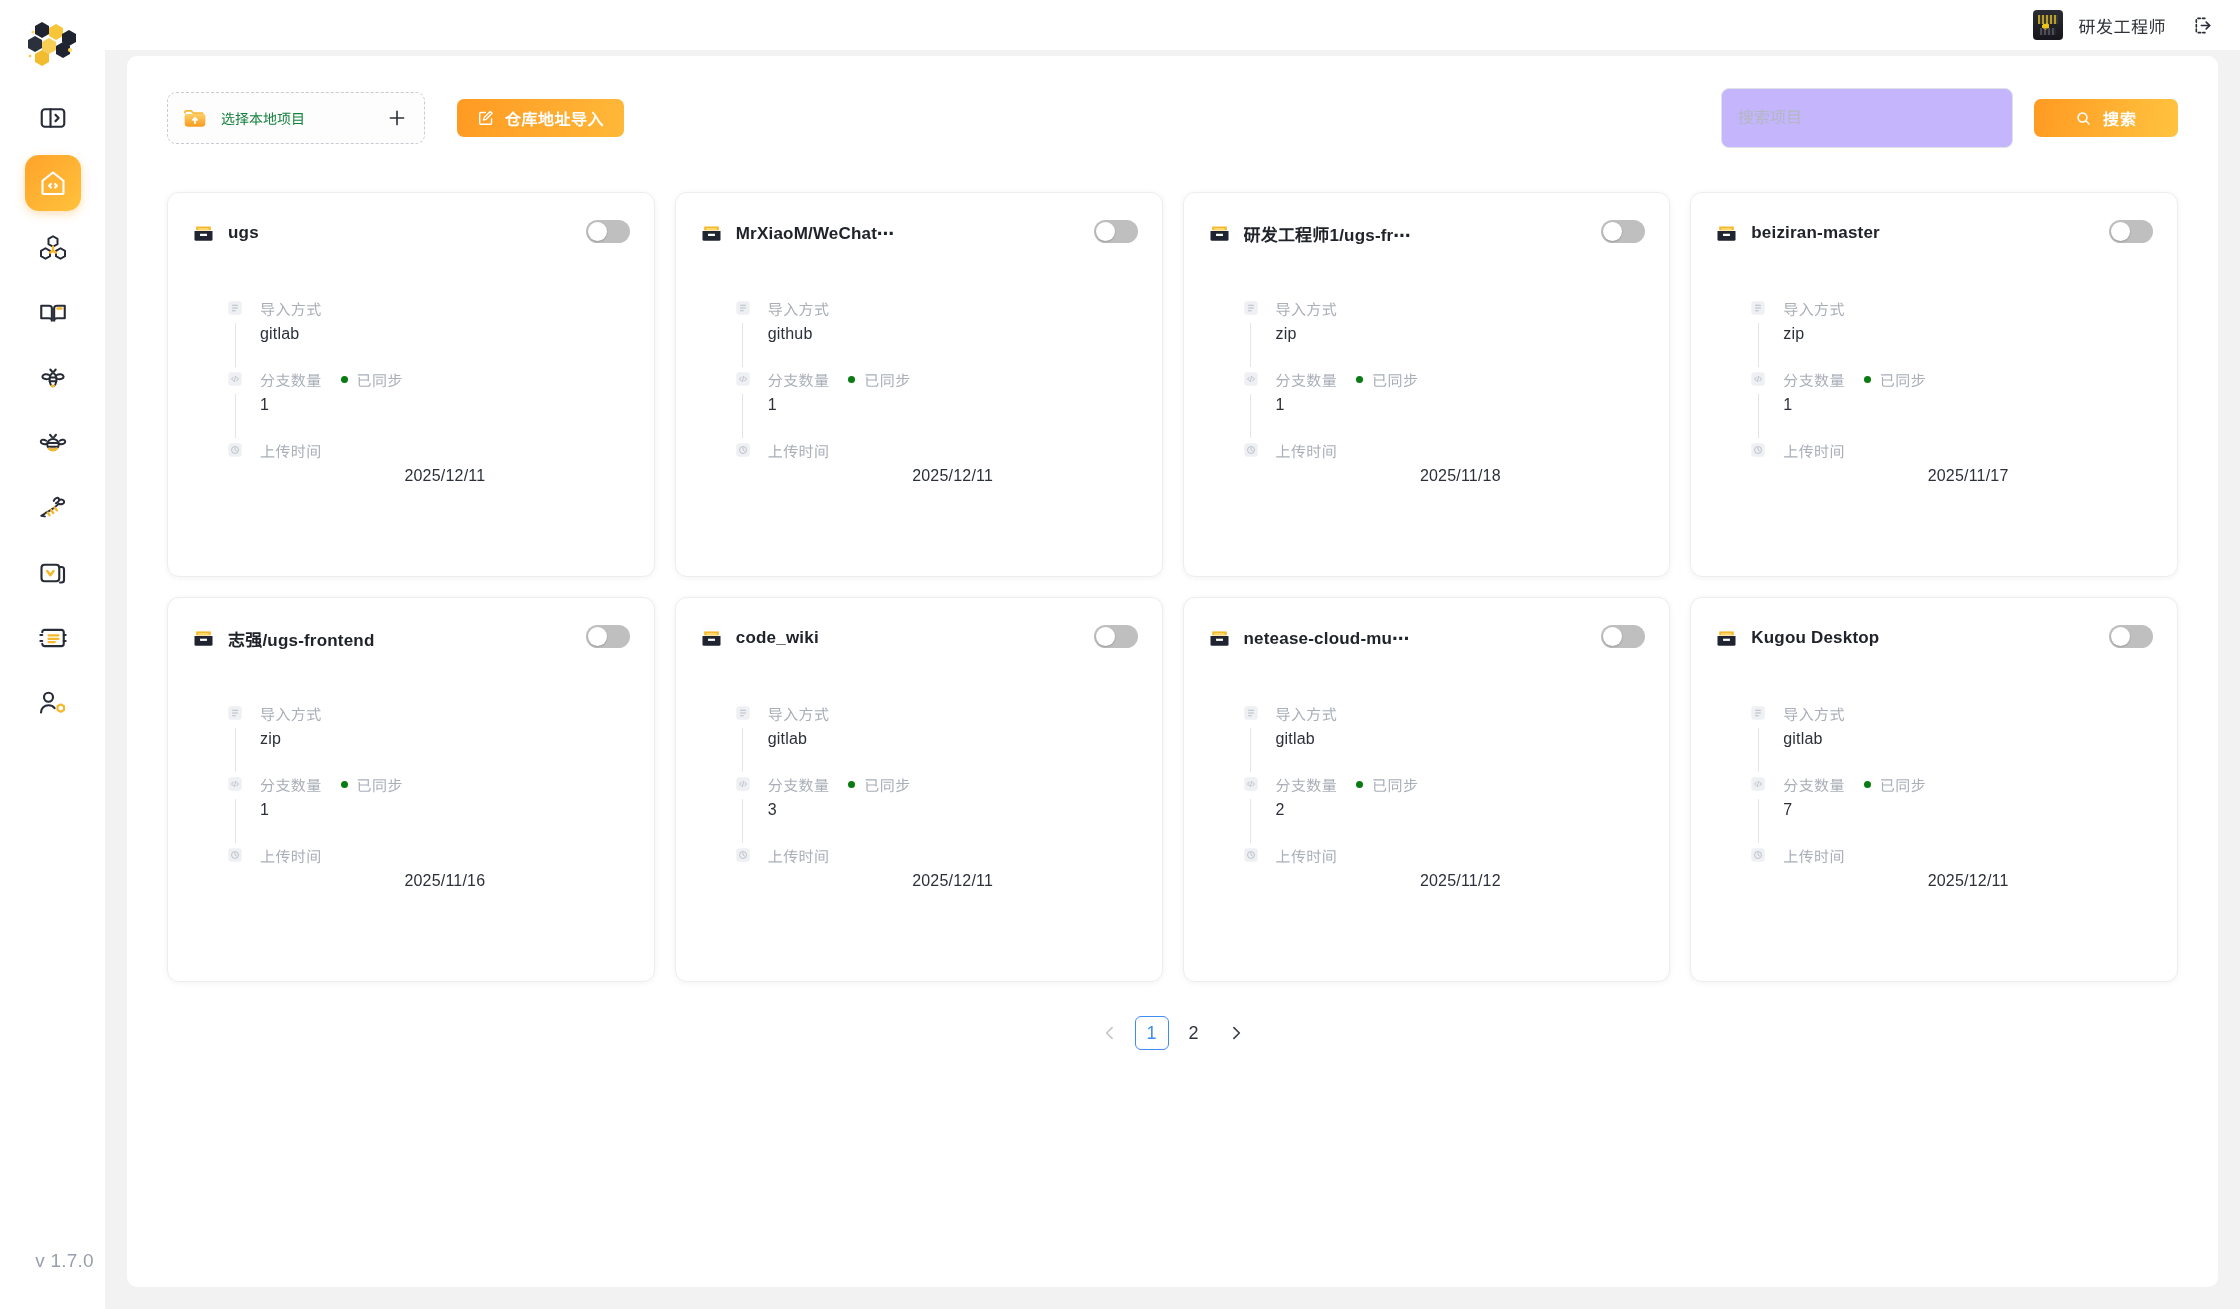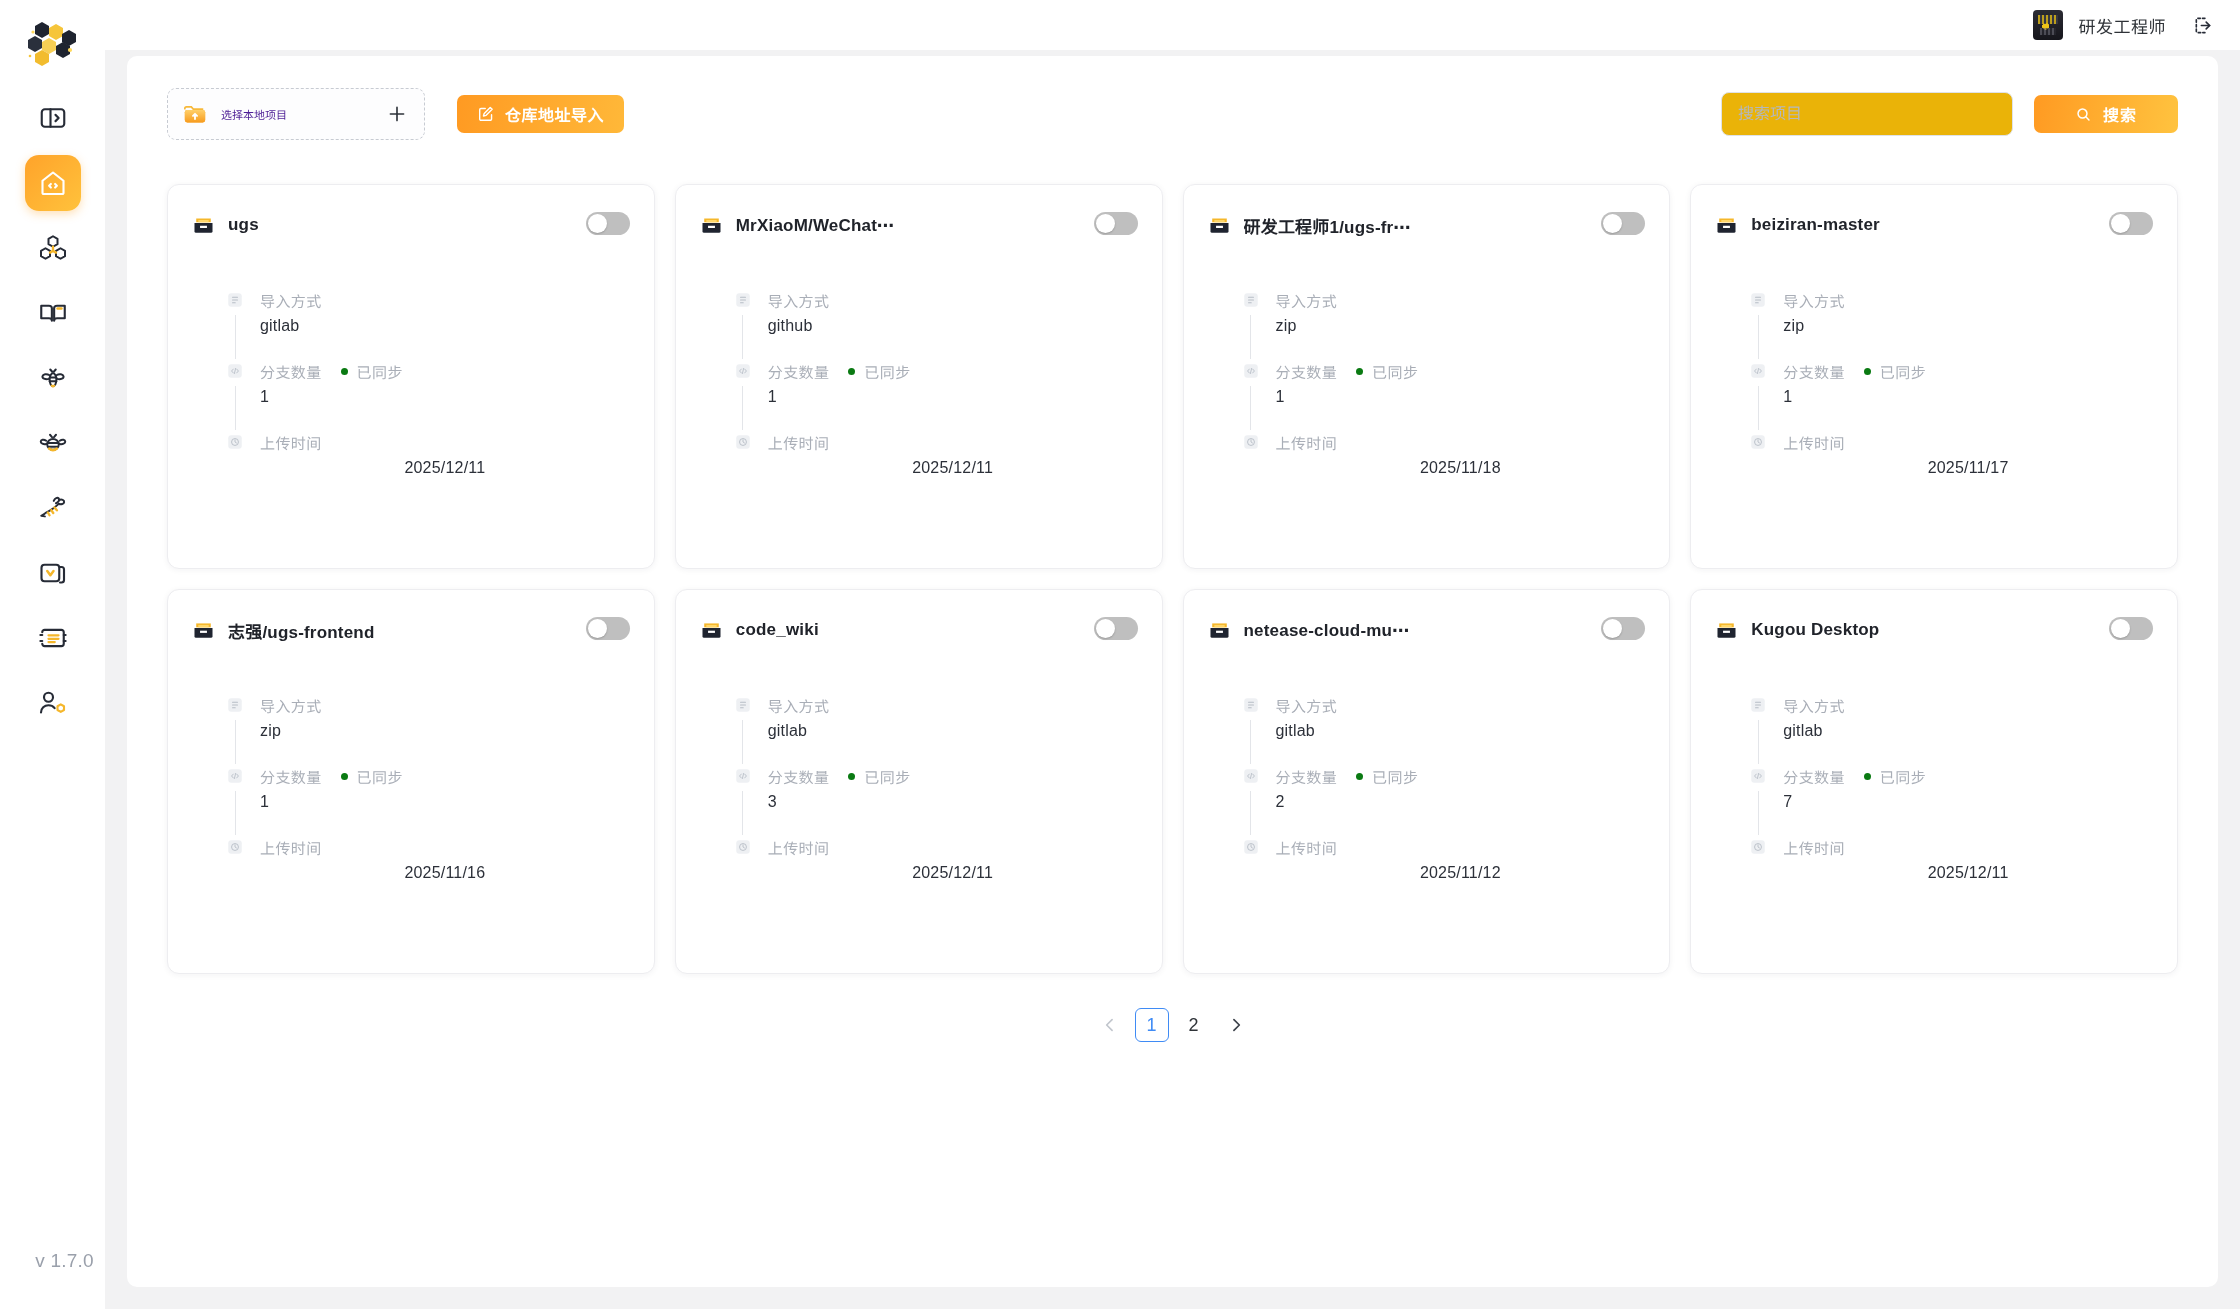--- a/index.html
+++ b/index.html
@@ -169,22 +169,22 @@
     border-radius: 9px;
     display: flex;
     align-items: center;
     padding: 0 16px 0 14px;
     gap: 13px;
     background: #fdfdfe;
     cursor: pointer;
   }
   .folder-ico { width: 26px; height: 26px; flex: 0 0 26px; }
   .local-picker-label {
-    font-size: 11px;
-    color: #4c1d95;
+    font-size: 14px;
+    color: #15803d;
     flex: 1;
     white-space: nowrap;
   }
   .plus-ico { width: 22px; height: 22px; flex:0 0 22px; }
 
   .import-btn {
     margin-left: 32px;
     height: 38px;
     padding: 0 20px;
     border: none;
@@ -199,28 +199,28 @@
     gap: 10px;
     cursor: pointer;
     letter-spacing: .5px;
   }
   .import-ico { width: 18px; height: 18px; flex:0 0 18px; }
 
   .spacer { flex: 1; }
 
   .search-input {
     width: 292px;
-    height: 44px;
+    height: 60px;
     border: 1px solid #dfe2e7;
     border-radius: 8px;
     padding: 0 16px;
     font-size: 16px;
     font-family: inherit;
     color: #333;
-    background: #eab308;
+    background: #c4b5fd;
     outline: none;
   }
   .search-input::placeholder { color: #b3b8c0; }
 
   .search-btn {
     margin-left: 21px;
     width: 144px;
     height: 38px;
     border: none;
     border-radius: 7px;

